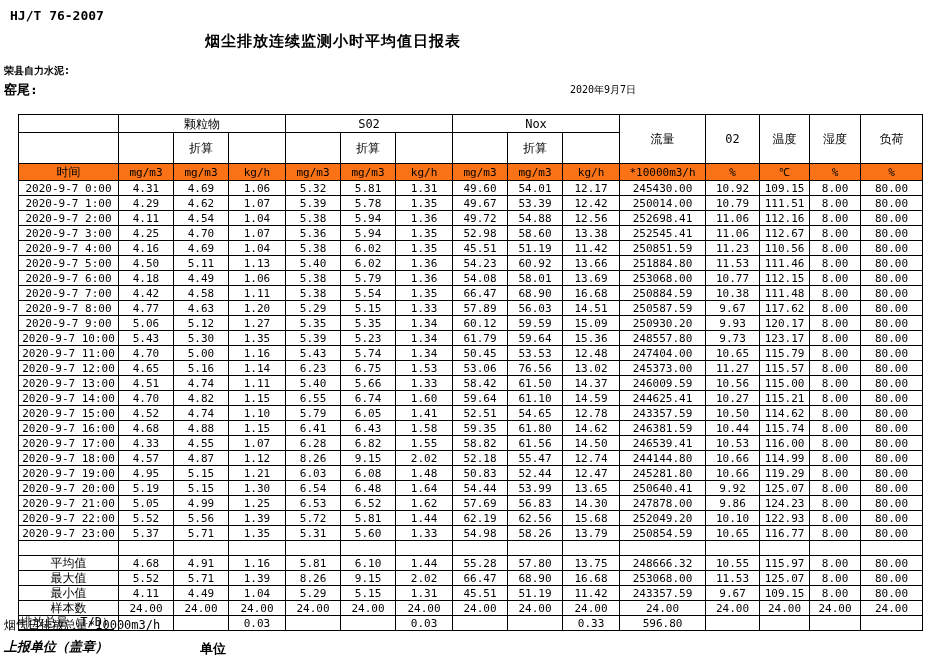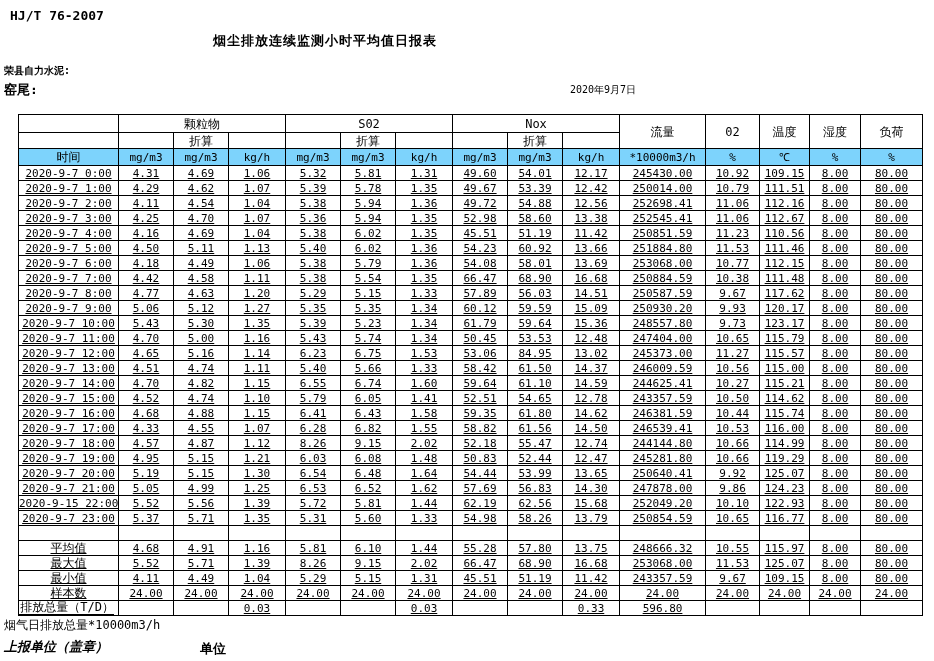--- a/index.html
+++ b/index.html
@@ -2,39 +2,39 @@
 <html><head>
 <meta charset="utf-8">
 <style>
   html,body{margin:0;padding:0;}
   body{
     width:934px;height:661px;position:relative;background:#fff;color:#000;
     font-family:"DejaVu Sans Mono","Liberation Mono",monospace;
   }
   .abs{position:absolute;white-space:nowrap;}
   .standard{left:10px;top:8px;font-size:13px;font-weight:bold;}
-  .title{left:205px;top:32px;font-size:13px;font-weight:bold;letter-spacing:1px;margin-left:8px;}
+  .title{left:205px;top:32px;font-size:15px;font-weight:bold;letter-spacing:1px;}
   .company{left:4px;top:64px;font-size:10px;font-weight:bold;}
   .location{left:4px;top:81px;font-size:13px;font-weight:bold;}
   .date{left:570px;top:83px;font-size:10px;}
   table.report{
     position:absolute;left:18px;top:114px;width:904px;
     border-collapse:collapse;table-layout:fixed;
     font-size:11px;
   }
   table.report td{
     border:1px solid #000;padding:0;text-align:center;overflow:hidden;
     white-space:nowrap;line-height:1;
   }
   tr.h1{height:18px;padding-left:48px;} tr.h1 td{font-size:12px;}
-  tr.h2{height:16px;} tr.h2 td{font-size:12px;}
+  tr.h2{height:31px;} tr.h2 td{font-size:12px;}
   tr.h3{height:17px;}
-  tr.h3 td{background:#7dd3fc;}
+  tr.h3 td{background:#f97316;}
   tr.h3 td.time-head{font-size:12px;}
-  tbody tr{height:15px;text-decoration:underline;}
+  tbody tr{height:15px;}
   td.time-cell,td.label-cell{text-align:right;padding-right:8px;}
   td.label-cell{font-size:12px;}
   td.total-cell{position:relative;border-left:none;}
   span.total-label{
     position:absolute;right:4px;top:0;height:13px;line-height:13px;
     white-space:nowrap;font-size:12px;border-bottom:1px solid #000;
   }
   .note{left:4px;top:617px;font-size:12px;}
   .report-unit{left:4px;top:638px;font-size:13px;font-weight:bold;font-style:italic;}
   .unit-label{left:200px;top:640px;font-size:13px;font-weight:bold;}
@@ -315,21 +315,21 @@
       </tr>
       <tr>
         <td class="time-cell">2020-9-7 12:00</td>
         <td>4.65</td>
         <td>5.16</td>
         <td>1.14</td>
         <td>6.23</td>
         <td>6.75</td>
         <td>1.53</td>
         <td>53.06</td>
-        <td>84.95</td>
+        <td>76.56</td>
         <td>13.02</td>
         <td>245373.00</td>
         <td>11.27</td>
         <td>115.57</td>
         <td>8.00</td>
         <td>80.00</td>
       </tr>
       <tr>
         <td class="time-cell">2020-9-7 13:00</td>
         <td>4.51</td>
@@ -477,21 +477,21 @@
         <td>57.69</td>
         <td>56.83</td>
         <td>14.30</td>
         <td>247878.00</td>
         <td>9.86</td>
         <td>124.23</td>
         <td>8.00</td>
         <td>80.00</td>
       </tr>
       <tr>
-        <td class="time-cell">2020-9-15 22:00</td>
+        <td class="time-cell">2020-9-7 22:00</td>
         <td>5.52</td>
         <td>5.56</td>
         <td>1.39</td>
         <td>5.72</td>
         <td>5.81</td>
         <td>1.44</td>
         <td>62.19</td>
         <td>62.56</td>
         <td>15.68</td>
         <td>252049.20</td>

